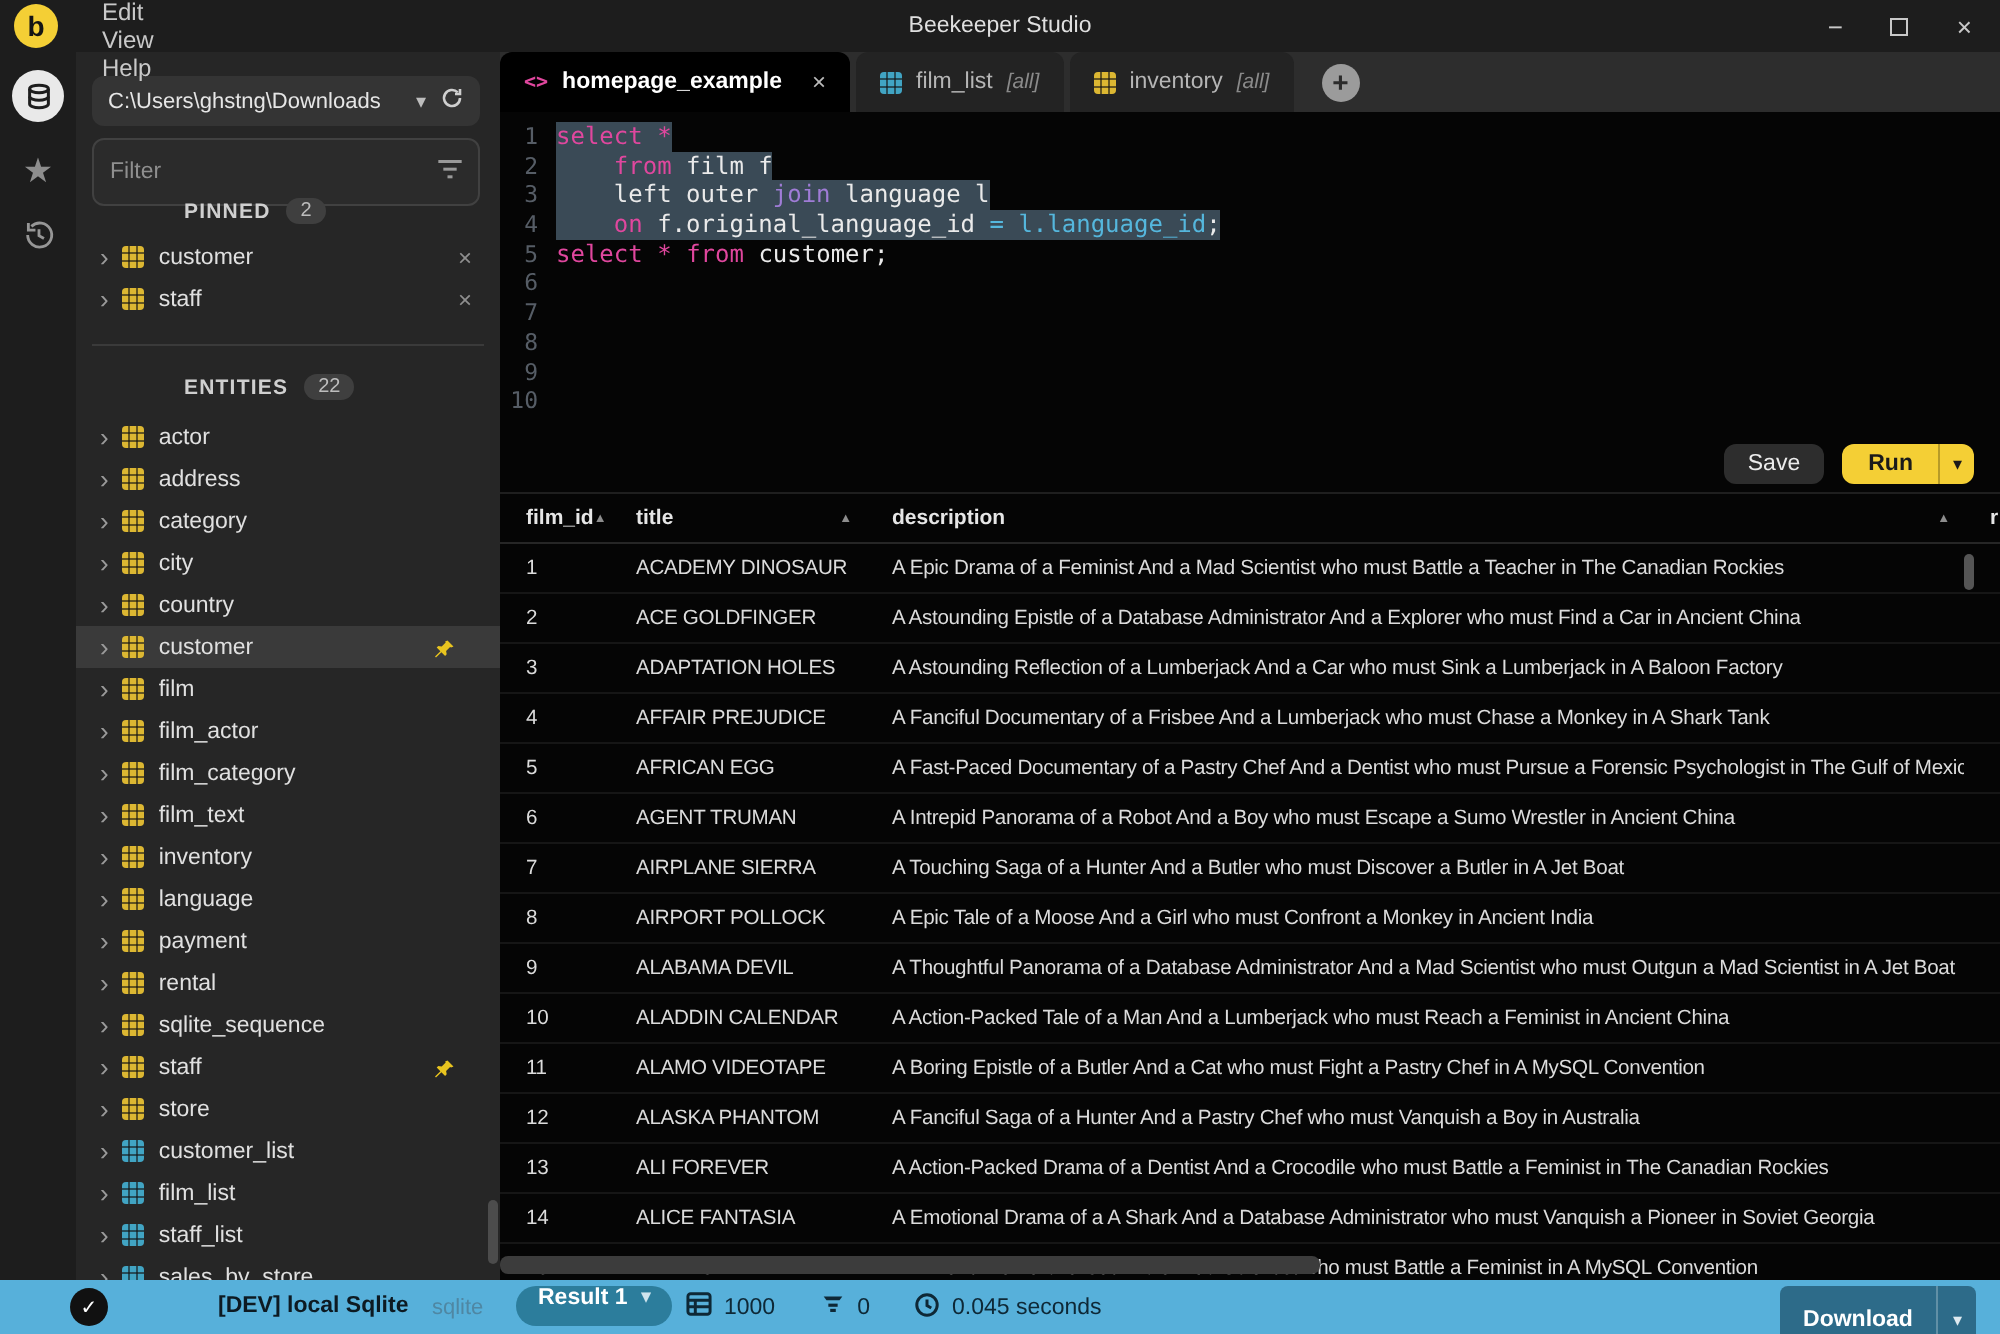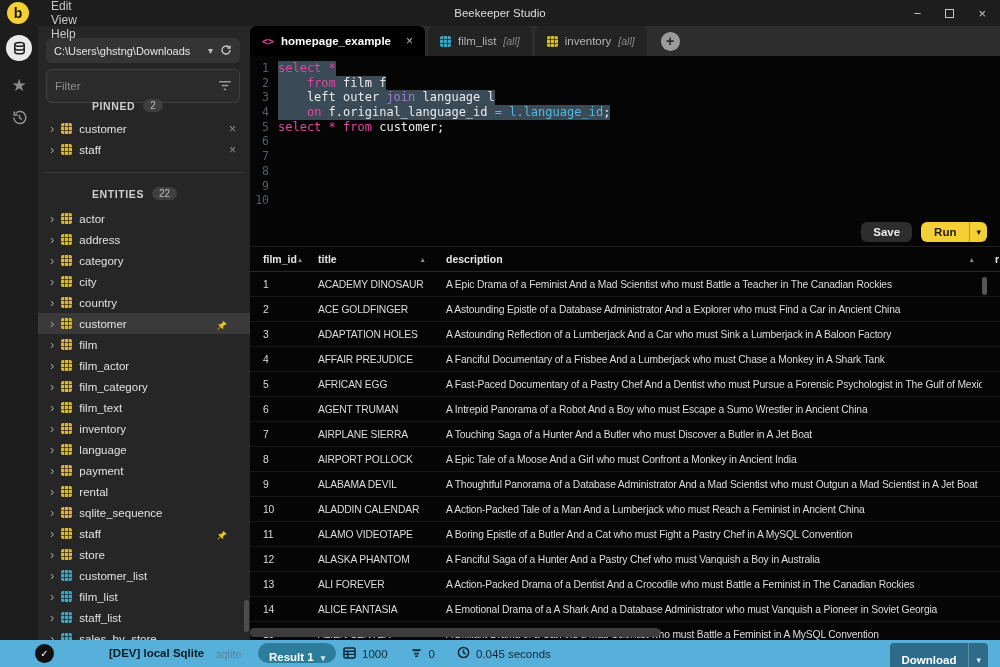--- a/index.html
+++ b/index.html
@@ -95,21 +95,21 @@
   .code { white-space:pre; }
   .code.sel { background:#3a4a56; }
   .tok.kw { color:var(--magenta,#e0479e); }
   .tok.kw2 { color:#9f7cd6; }
   .tok.op { color:var(--cyan,#55b7dd); }
   .tok.pl { color:#eaeaea; }
 
   
   #toolbar { height:28px; background:#050505; display:flex; align-items:center;
     justify-content:flex-end; gap:9px; padding-right:13px; }
-  #save-btn { background:#2d2d2d; color:#ececec; font-size:11.5px; font-weight:700;
+  #save-btn { background:#2d2d2d; color:#ececec; font-size:11.5px; font-weight:400;
     border:none; border-radius:6px; padding:4px 12px; font-family:inherit; }
   #run-split { display:flex; }
   #run-btn { background:var(--accent-yellow,#f6d23c); color:#1a1a1a; font-size:11.5px;
     font-weight:700; border:none; border-radius:6px 0 0 6px; padding:4px 13px;
     font-family:inherit; }
   #run-caret { background:var(--accent-yellow,#f6d23c); color:#1a1a1a;
     border-left:1px solid rgba(0,0,0,.25); border-radius:0 6px 6px 0; padding:4px 6px;
     font-size:9px; display:flex; align-items:center; }
 
   
@@ -130,21 +130,21 @@
   
   #statusbar { position:absolute; bottom:0; left:0; right:0; height:27px;
     background:var(--status-blue,#57b0da); z-index:6; }
   #sb-check { position:absolute; left:35px; top:4px; width:19px; height:19px; background:#111;
     border-radius:50%; color:#fff; font-size:10px; display:flex; align-items:center;
     justify-content:center; }
   #sb-conn { position:absolute; left:85px; top:7px; color:#0d1a22; font-size:11.5px;
     font-weight:700;padding-left:24px; }
   #sb-engine { position:absolute; left:216px; top:8px; color:#4f87a3; font-size:11px; }
   #sb-result { position:absolute; left:258px; top:3px; height:20px; border-radius:10px;
-    background:#2c7d9c; color:#fff; display:flex; align-items:flex-end; gap:7px; padding:0 11px;
+    background:#2c7d9c; color:#fff; display:flex; align-items:flex-start; gap:7px; padding:0 11px;
     font-size:11.5px; font-weight:700; }
   #sb-result .caret { color:#cfe4ee; font-size:9px; }
   #sb-stats { position:absolute; left:343px; top:0; height:27px; display:flex;
     align-items:center; gap:6px; color:#0e2836; font-size:11.5px; }
   .stat-gap { width:10px; }
   #download-split { position:absolute; right:12px; top:3px; display:flex; height:34px; }
   #download-btn { background:#2d6b89; color:#fff; font-size:11.5px; font-weight:700;
     border:none; border-radius:4px 0 0 4px; padding:0 12px; font-family:inherit; }
   #download-caret { background:#2d6b89; color:#dfeaf0; border-left:1px solid rgba(255,255,255,.25);
     border-radius:0 4px 4px 0; padding:0 7px; font-size:9px; display:flex; align-items:center; }

